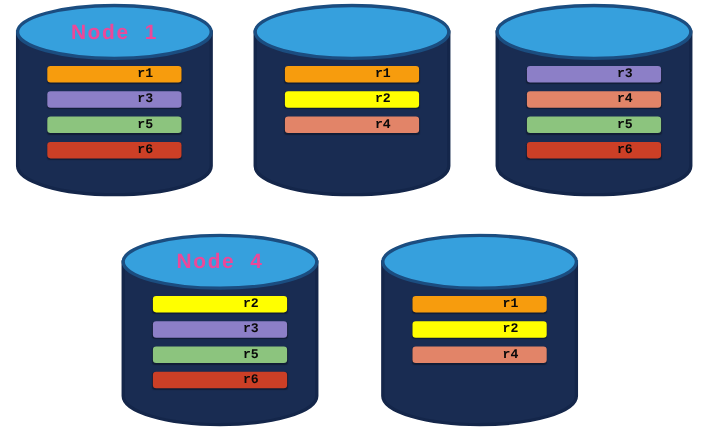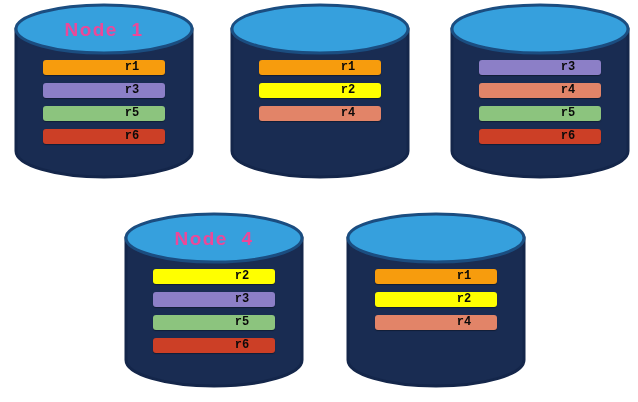--- a/index.html
+++ b/index.html
@@ -137,21 +137,21 @@
           <span class="row-label">r4</span>
         </div>
         <div class="row-bar" style="background: rgb(140, 196, 126);">
           <span class="row-label">r5</span>
         </div>
         <div class="row-bar" style="background: rgb(204, 63, 38);">
           <span class="row-label">r6</span>
         </div>
       </div>
     </div>
-    <div class="node" style="left: 122px; top: 212px;">
+    <div class="node" style="left: 108px; top: 212px;">
       <svg class="cyl-svg" viewBox="0 0 184 178">
         <path d="M4,26 L4,148 A88,26 0 0 0 180,148 L180,26 Z" fill="#192C52" stroke="#14264A" stroke-width="3"></path>
         <ellipse cx="92" cy="26" rx="88" ry="24" fill="#36A0DD" stroke="#1B4D80" stroke-width="3"></ellipse>
       </svg>
       <div class="title">Node  4</div>
       <div class="rows">
         <div class="row-bar" style="background: rgb(255, 255, 0);">
           <span class="row-label">r2</span>
         </div>
         <div class="row-bar" style="background: rgb(140, 127, 199);">

